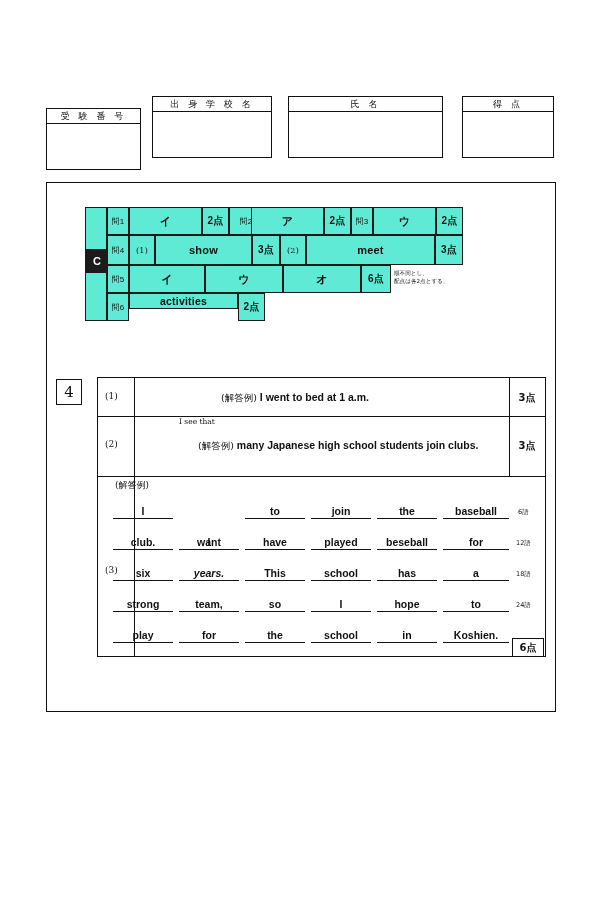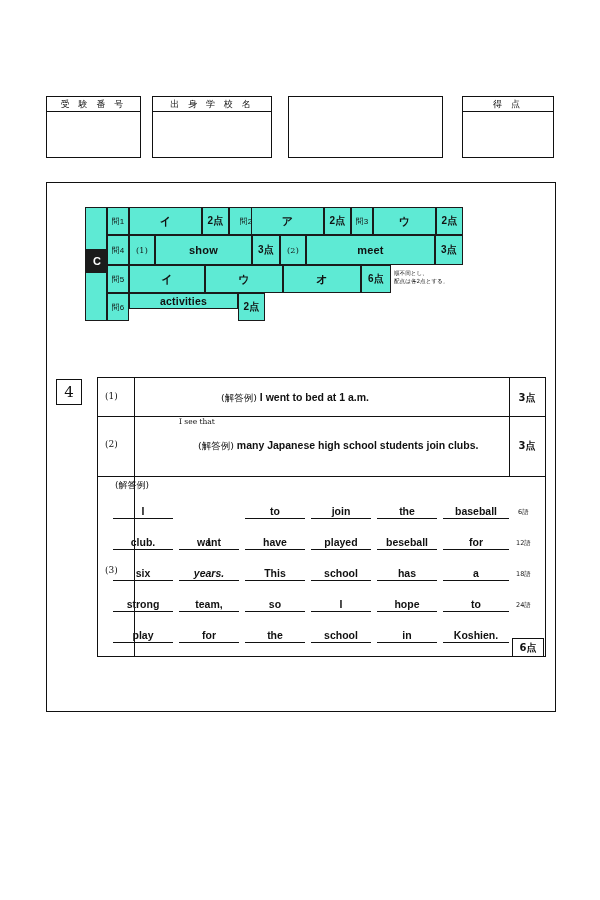--- a/index.html
+++ b/index.html
@@ -179,31 +179,32 @@
     justify-content: center;
     font-size: 10px;
     font-weight: bold;
     font-family: "DejaVu Sans", sans-serif;
     background: #fff;
   }
 </style>
 </head>
 <body>
 
-<div class="idbox" style="left:46px; top:96px; width:95px; height:62px;">
+<div class="idbox" style="left:46px; top:108px; width:95px; height:62px;">
   <div class="lbl">受 験 番 号</div>
   <div class="space"></div>
 </div>
 
 <div class="idbox" style="left:152px; top:96px; width:120px; height:62px;">
   <div class="lbl">出 身 学 校 名</div>
   <div class="space"></div>
 </div>
 
 <div class="idbox" style="left:288px; top:96px; width:155px; height:62px;">
+  <div class="lbl">氏          名</div>
   <div class="space"></div>
 </div>
 
 <div class="idbox" style="left:462px; top:96px; width:92px; height:62px;">
   <div class="lbl">得   点</div>
   <div class="space"></div>
 </div>
 
 <div id="main-frame">
 

